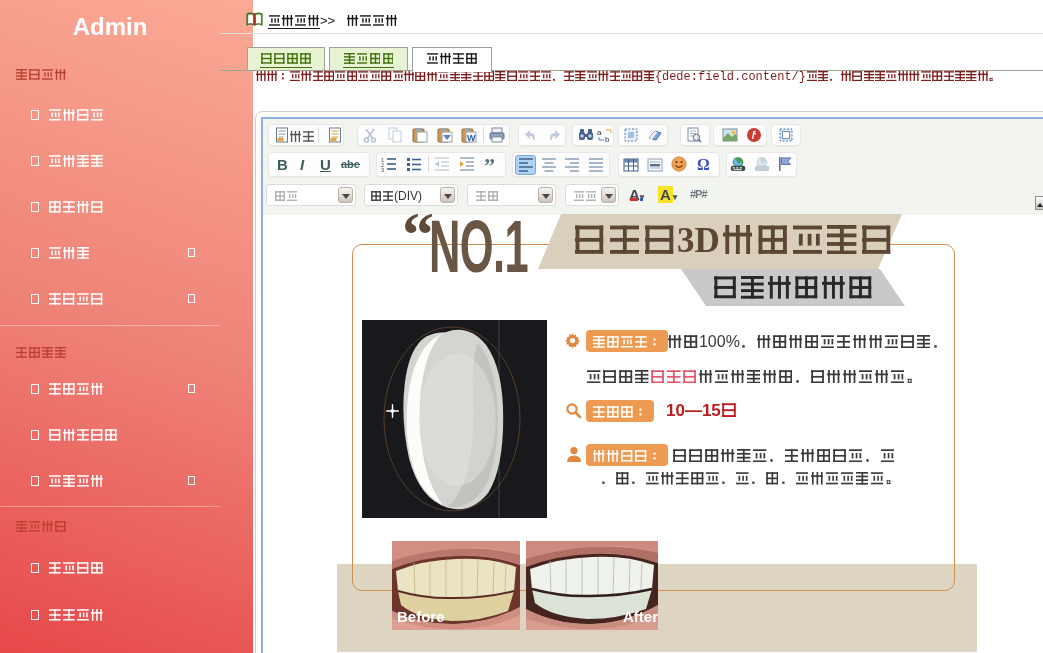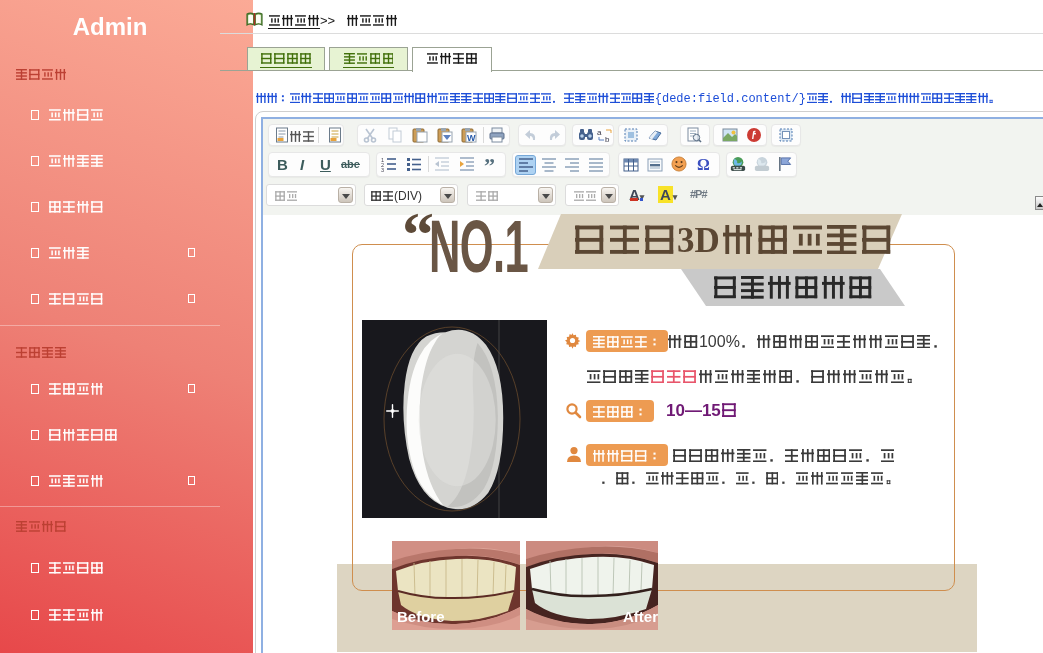--- a/index.html
+++ b/index.html
@@ -12,21 +12,21 @@
 .sitem .bx{position:absolute;left:31px;top:5px;width:8px;height:10px;border:1px solid #fff}
 .sitem .tx{position:absolute;left:48px;top:2px}
 .sitem .ar{position:absolute;left:188px;top:5px;width:7px;height:9px;border:1px solid #fff}
 .ssep{position:absolute;left:0;width:220px;height:1px;background:rgba(255,255,255,.35)}
 
 #crumb{position:absolute;left:268px;top:13px;font-size:13px;color:#1a1a1a}
 #hline{position:absolute;left:220px;top:33px;width:823px;height:1px;background:#dcdcdc}
 .tab{position:absolute;top:47px;height:24px;border:1px solid #9ba394;background:#e7f3d3;font-size:13px;color:#41700a;text-align:center;line-height:22px}
 #tab3{background:#fff;border-bottom:0;height:25px;color:#1a1a1a;z-index:3}
 #tabline{position:absolute;left:220px;top:70px;width:823px;height:1px;background:#9ba394;z-index:1}
-#desc{position:absolute;left:255px;top:90px;font-size:13px;color:#1d4ed8;white-space:nowrap}
+#desc{position:absolute;left:255px;top:68px;font-size:13px;color:#7f1d1d;white-space:nowrap}
 #desc .g{width:.8em;height:.8em;margin:0 .04em}
 
 #edout{position:absolute;left:255px;top:111px;width:800px;height:560px;border:1px solid #cfcfcf;border-radius:8px}
 #edbox{position:absolute;left:261px;top:117px;width:790px;height:545px;border:2px solid #8fb0e2}
 #toolbar{position:absolute;left:263px;top:119px;width:780px;height:96px;background:#f2f4f0}
 .grp{position:absolute;background:#fdfdfd;border:1px solid #e7e7e7;border-radius:4px;box-shadow:0 1px 1px rgba(0,0,0,.04)}
 .r1{top:124px;height:22px}
 .r2{top:152px;height:25px}
 .sep{position:absolute;top:3px;width:1px;height:16px;background:#d9d9d9}
 .ic{position:absolute;top:3px;width:16px;height:16px}
@@ -1187,21 +1187,21 @@
         <rect x="2" y="2" width="96" height="13" fill="currentColor"></rect>
         <rect x="2" y="85" width="96" height="13" fill="currentColor"></rect>
         <rect x="2" y="44" width="96" height="13" fill="currentColor"></rect>
         <rect x="2" y="2" width="13" height="96" fill="currentColor"></rect>
         <rect x="85" y="2" width="13" height="96" fill="currentColor"></rect>
         <rect x="44" y="2" width="13" height="96" fill="currentColor"></rect>
       </svg><svg viewBox="0 0 100 100" preserveAspectRatio="none" class="g">
         <rect x="38" y="22" width="18" height="18" fill="currentColor"></rect>
         <rect x="38" y="62" width="18" height="18" fill="currentColor"></rect>
       </svg></span></div>
-<div class="btx" style="left:666px;top:401px;font-weight:bold;color:#701a75;font-size:17px">10—15<span class="cjk"><svg viewBox="0 0 100 100" preserveAspectRatio="none" class="g">
+<div class="btx" style="left:666px;top:401px;font-weight:bold;color:#b91c1c;font-size:17px">10—15<span class="cjk"><svg viewBox="0 0 100 100" preserveAspectRatio="none" class="g">
         <rect x="0" y="2" width="96" height="13" fill="currentColor"></rect>
         <rect x="0" y="44" width="96" height="13" fill="currentColor"></rect>
         <rect x="0" y="85" width="96" height="13" fill="currentColor"></rect>
         <rect x="2" y="2" width="13" height="95" fill="currentColor"></rect>
         <rect x="83" y="2" width="13" height="95" fill="currentColor"></rect>
       </svg></span></div>
 <svg class="ab" style="left:566px;top:446px" width="16" height="17" viewBox="0 0 16 17">
     <circle cx="8" cy="4.6" r="3.6" fill="#e0883f"></circle>
     <path d="M1 16 Q1 9.5 8 9.5 Q15 9.5 15 16 Z" fill="#e0883f"></path>
   </svg>

